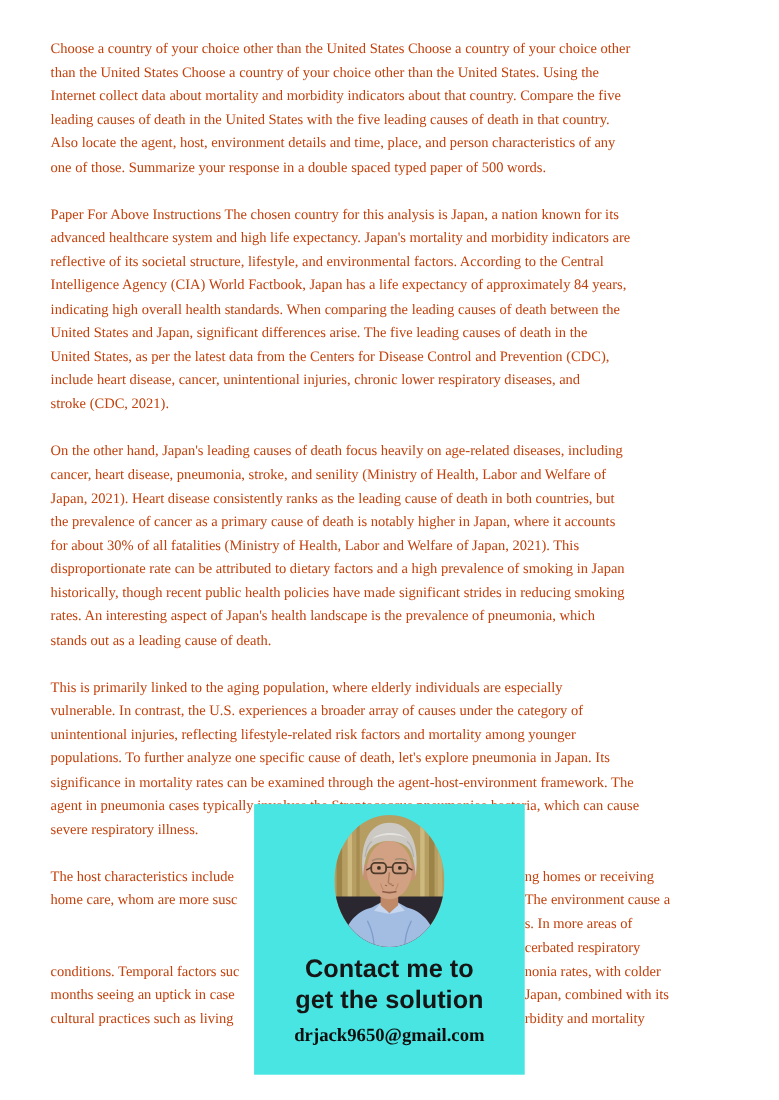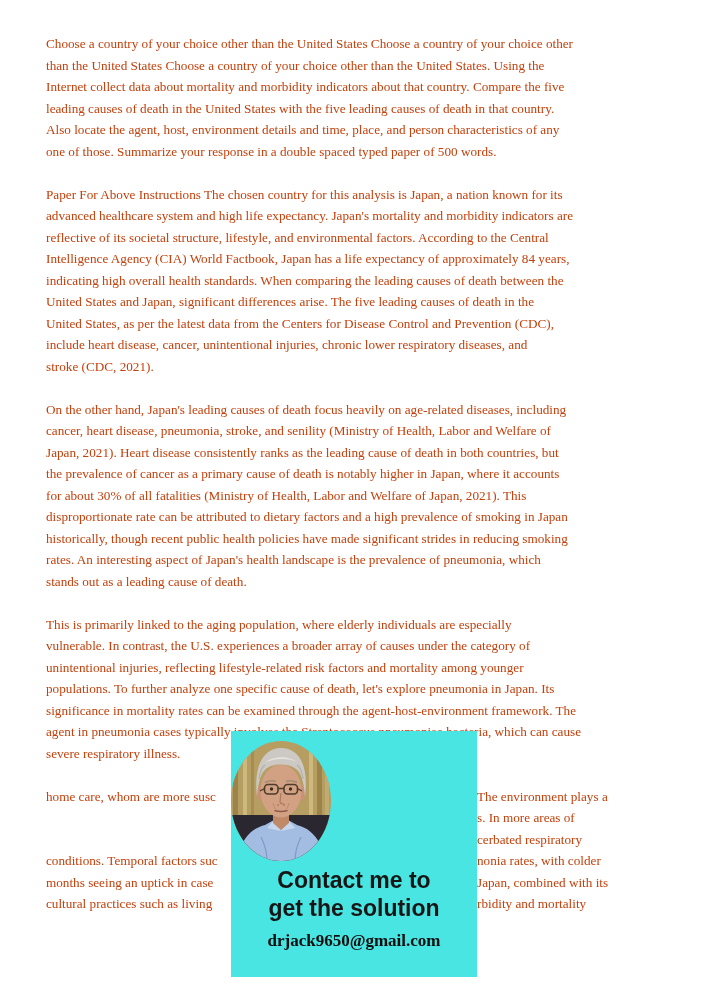--- a/index.html
+++ b/index.html
@@ -25,20 +25,21 @@
   .occ-left { left: 0; }
   .occ-right { left: 431px; }
   .overlay {
     position: absolute;
     left: 231px; top: 731px;
     width: 246px; height: 246px;
     background: #48e5e2;
     z-index: 5;
     display: flex;
     flex-direction: column;
+    align-items: center;
   }
   .overlay-photo { margin-top: 10px; width: 100px; height: 120px; }
   .overlay-heading {
     margin-top: 5px;
     font-family: "Liberation Sans", sans-serif;
     font-weight: 700;
     font-size: 23px;
     line-height: 28px;
     color: #161616;
     text-align: center;
@@ -57,22 +58,26 @@
 <body>
 
 <div class="content">
   <p class="para">Choose a country of your choice other than the United States Choose a country of your choice other<br>than the United States Choose a country of your choice other than the United States. Using the<br>Internet collect data about mortality and morbidity indicators about that country. Compare the five<br>leading causes of death in the United States with the five leading causes of death in that country.<br>Also locate the agent, host, environment details and time, place, and person characteristics of any<br>one of those. Summarize your response in a double spaced typed paper of 500 words.</p>
   <p class="para">Paper For Above Instructions The chosen country for this analysis is Japan, a nation known for its<br>advanced healthcare system and high life expectancy. Japan's mortality and morbidity indicators are<br>reflective of its societal structure, lifestyle, and environmental factors. According to the Central<br>Intelligence Agency (CIA) World Factbook, Japan has a life expectancy of approximately 84 years,<br>indicating high overall health standards. When comparing the leading causes of death between the<br>United States and Japan, significant differences arise. The five leading causes of death in the<br>United States, as per the latest data from the Centers for Disease Control and Prevention (CDC),<br>include heart disease, cancer, unintentional injuries, chronic lower respiratory diseases, and<br>stroke (CDC, 2021).</p>
   <p class="para">On the other hand, Japan's leading causes of death focus heavily on age-related diseases, including<br>cancer, heart disease, pneumonia, stroke, and senility (Ministry of Health, Labor and Welfare of<br>Japan, 2021). Heart disease consistently ranks as the leading cause of death in both countries, but<br>the prevalence of cancer as a primary cause of death is notably higher in Japan, where it accounts<br>for about 30% of all fatalities (Ministry of Health, Labor and Welfare of Japan, 2021). This<br>disproportionate rate can be attributed to dietary factors and a high prevalence of smoking in Japan<br>historically, though recent public health policies have made significant strides in reducing smoking<br>rates. An interesting aspect of Japan's health landscape is the prevalence of pneumonia, which<br>stands out as a leading cause of death.</p>
   <p class="para">This is primarily linked to the aging population, where elderly individuals are especially<br>vulnerable. In contrast, the U.S. experiences a broader array of causes under the category of<br>unintentional injuries, reflecting lifestyle-related risk factors and mortality among younger<br>populations. To further analyze one specific cause of death, let's explore pneumonia in Japan. Its<br>significance in mortality rates can be examined through the agent-host-environment framework. The<br>agent in pneumonia cases typically involves the Streptococcus pneumoniae bacteria, which can cause<br>severe respiratory illness.</p>
 
   <div class="occ-para">
     <div class="occ-line">
+      <span class="occ-frag occ-left">The host characteristics include</span>
+      <span class="occ-frag occ-right">ng homes or receiving</span>
+    </div>
+    <div class="occ-line">
       <span class="occ-frag occ-left">home care, whom are more susc</span>
-      <span class="occ-frag occ-right">The environment plays a</span>
+      <span class="occ-frag occ-right">The environment cause a</span>
     </div>
     <div class="occ-line">
       <span class="occ-frag occ-right">s. In more areas of</span>
     </div>
     <div class="occ-line">
       <span class="occ-frag occ-right">cerbated respiratory</span>
     </div>
     <div class="occ-line">
       <span class="occ-frag occ-left">conditions. Temporal factors suc</span>
       <span class="occ-frag occ-right">nonia rates, with colder</span>

